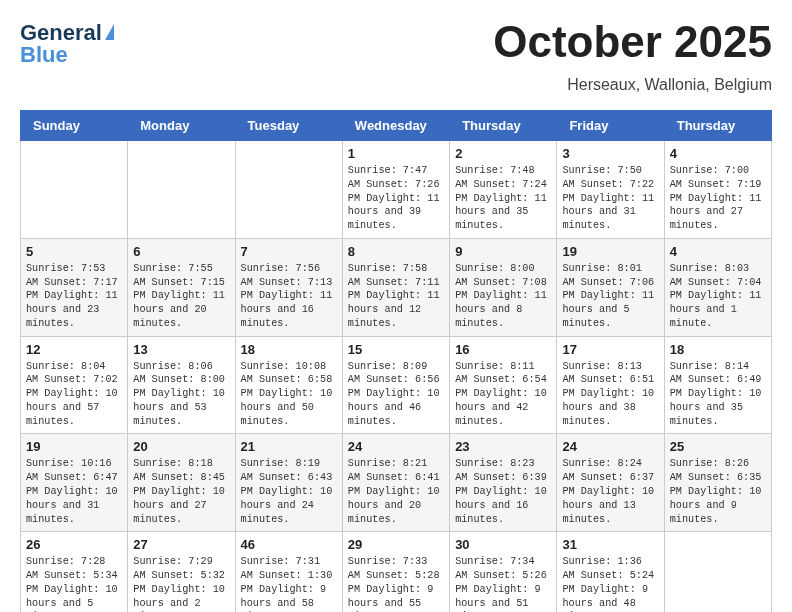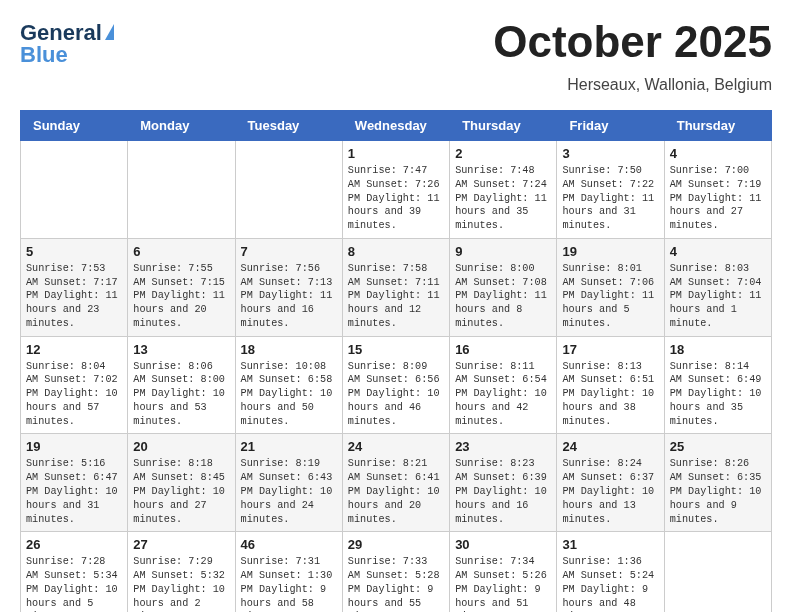--- a/index.html
+++ b/index.html
@@ -237,21 +237,21 @@
           <span class="day-number">18</span>
           <div class="cell-content">Sunrise: 8:14 AM
 Sunset: 6:49 PM
 Daylight: 10 hours
 and 35 minutes.</div>
         </td>
       </tr>
       <tr>
         <td>
           <span class="day-number">19</span>
-          <div class="cell-content">Sunrise: 5:16 AM
+          <div class="cell-content">Sunrise: 10:16 AM
 Sunset: 6:47 PM
 Daylight: 10 hours
 and 31 minutes.</div>
         </td>
         <td>
           <span class="day-number">20</span>
           <div class="cell-content">Sunrise: 8:18 AM
 Sunset: 8:45 PM
 Daylight: 10 hours
 and 27 minutes.</div>

